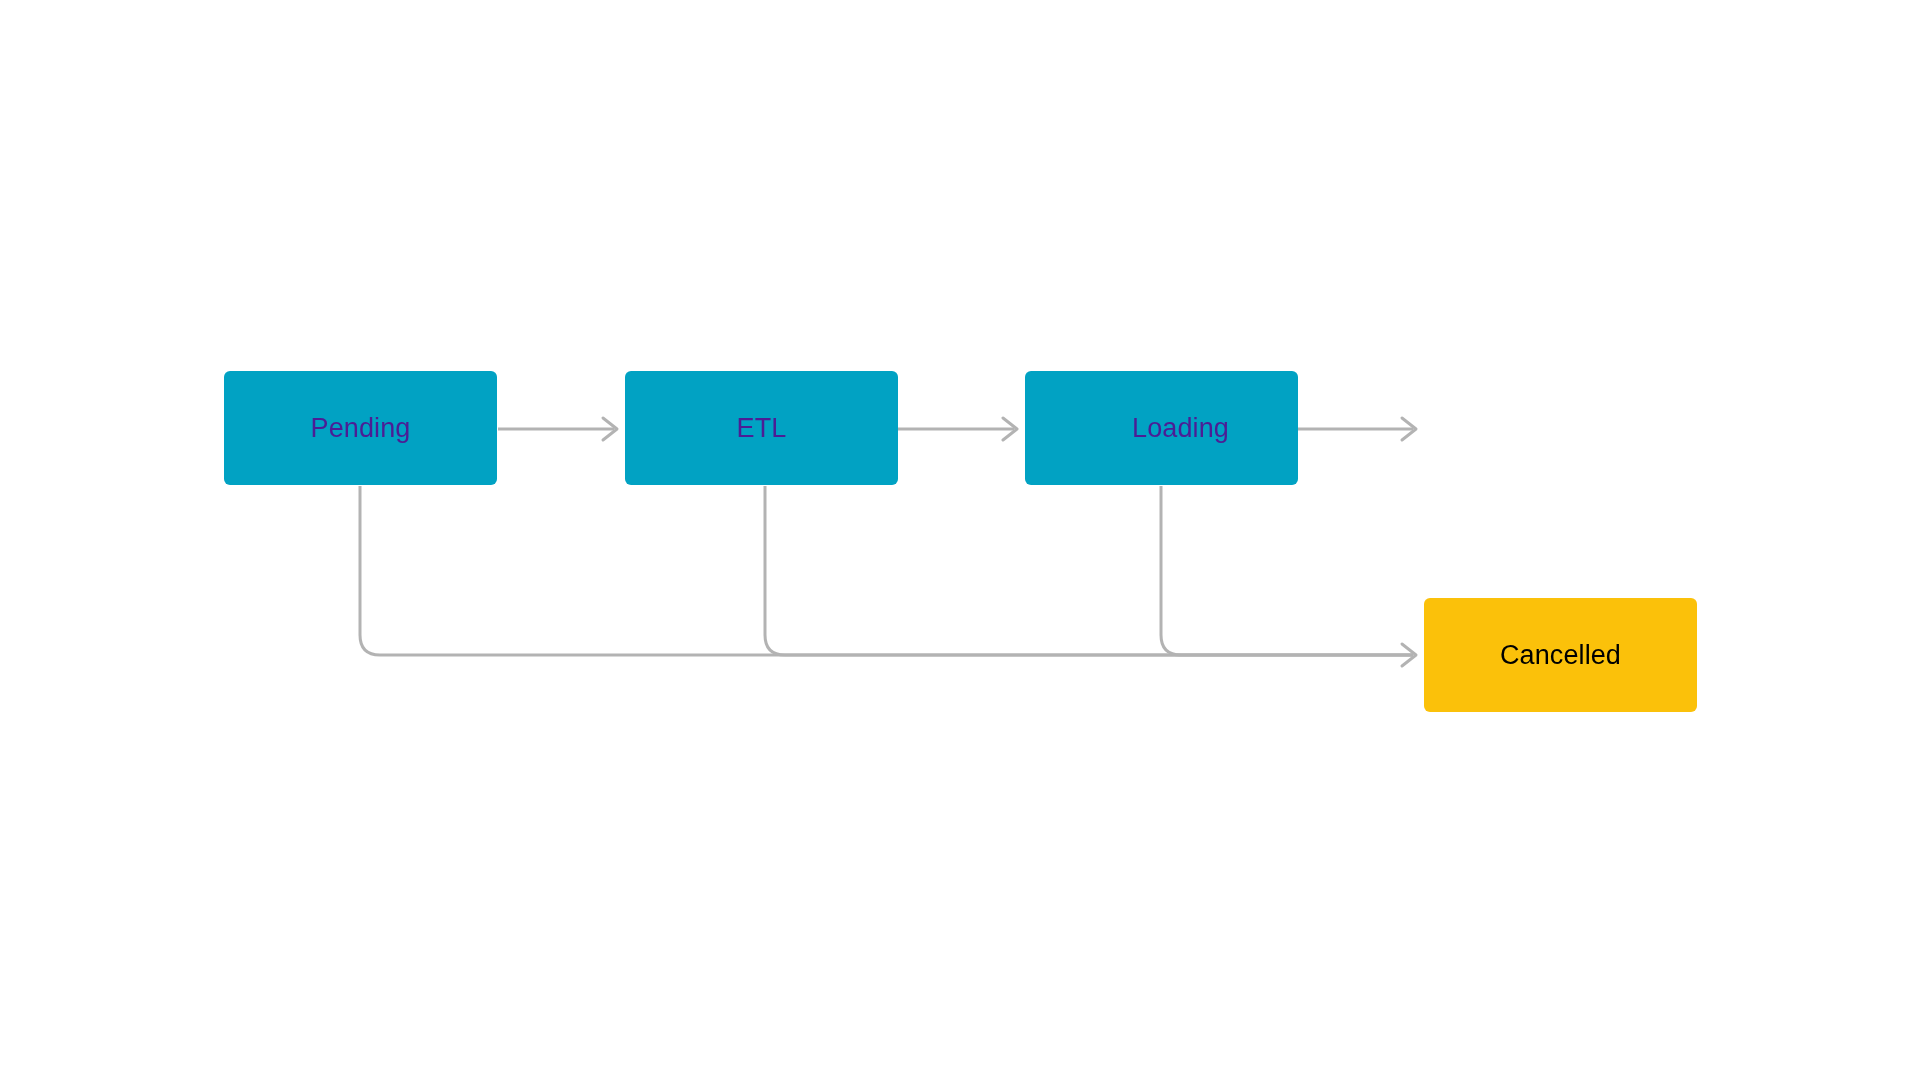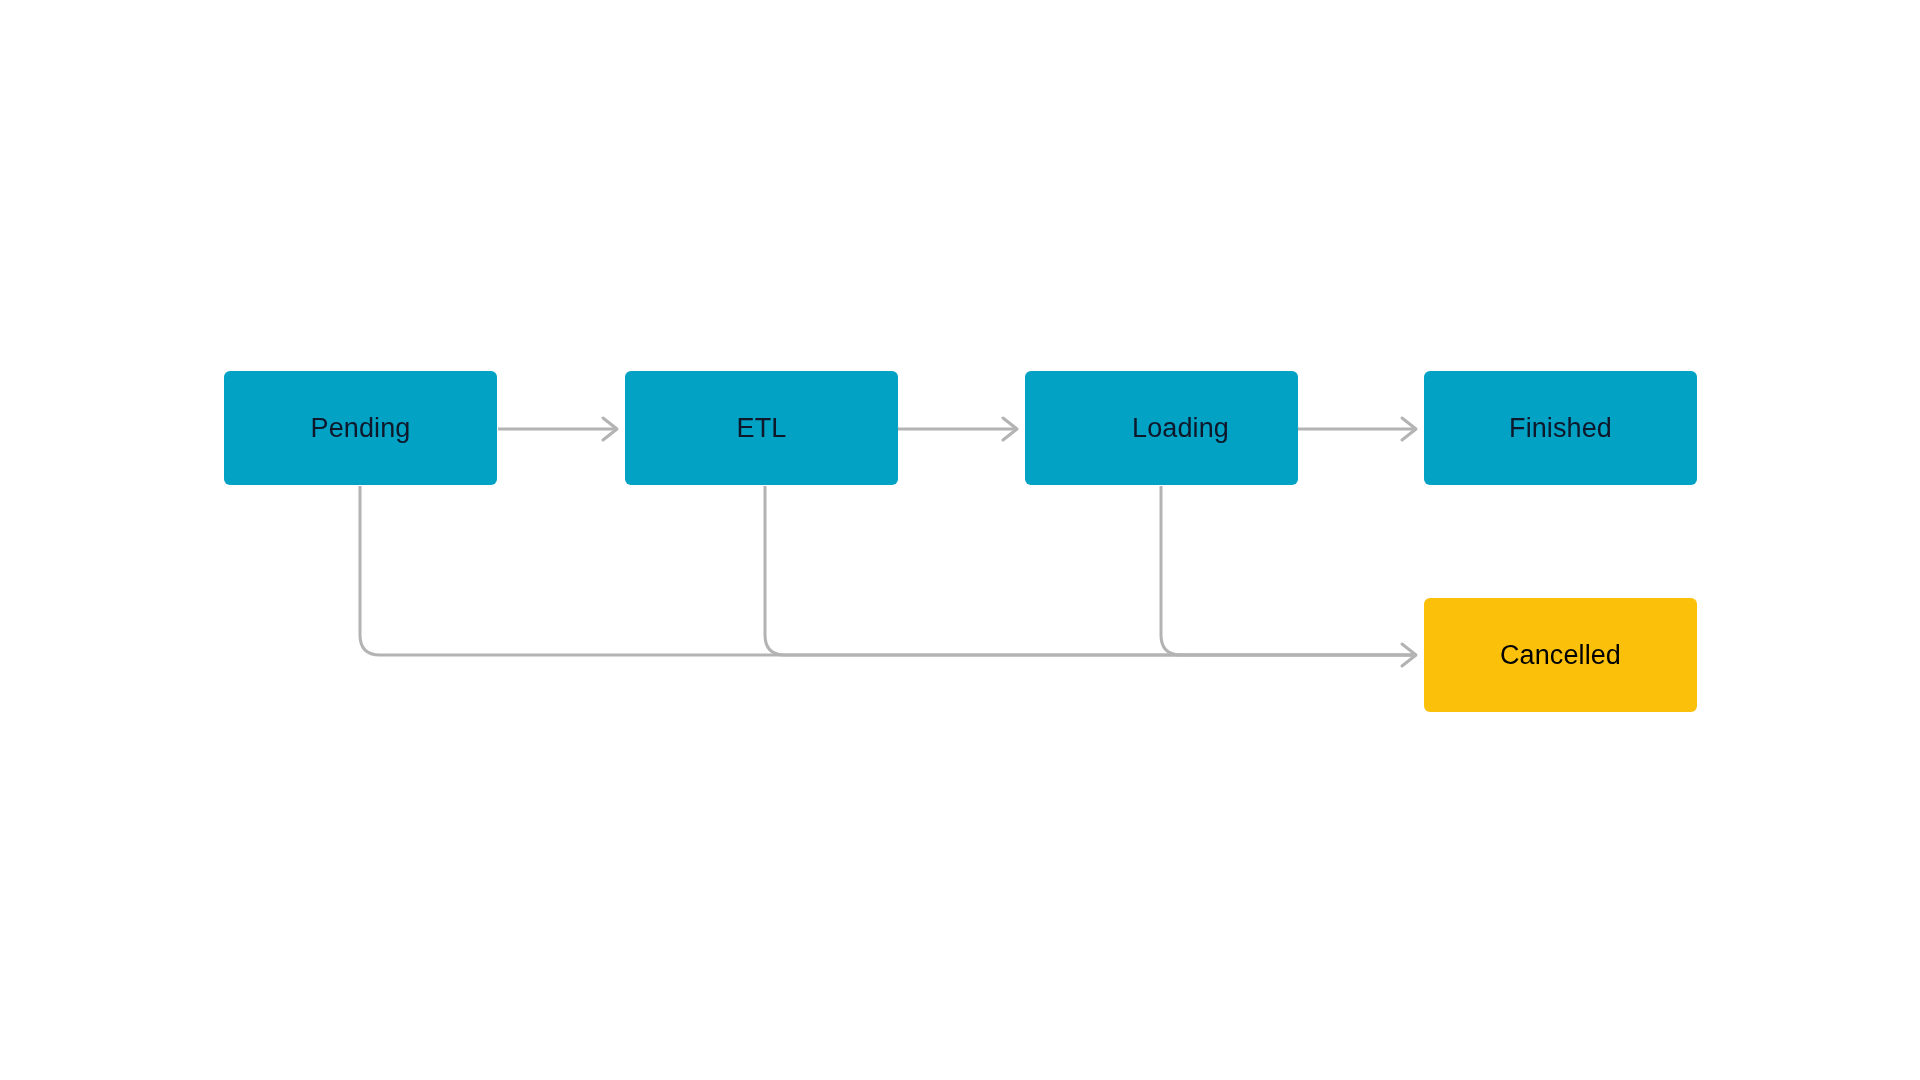--- a/index.html
+++ b/index.html
@@ -41,21 +41,21 @@
     font-size: 27px;
     font-weight: 400;
     line-height: 1;
     letter-spacing: 0.1px;
     white-space: nowrap;
   }
   .node-state {
     background: #01A2C3;
   }
   .node-state .node-label {
-    color: #0f172a;
+    color: #4c1d95;
   }
   .node-cancel {
     background: #FBC10A;
   }
   .node-cancel .node-label {
     color: #000000;
   }
 </style>
 </head>
 <body>
@@ -90,21 +90,18 @@
   </div>
 
   <div class="node node-state" style="left:625px; top:371px; width:273px; height:114px;text-align:right;">
     <span class="node-label">ETL</span>
   </div>
 
   <div class="node node-state" style="left:1025px; top:371px; width:273px; height:114px;padding-left:38px;">
     <span class="node-label">Loading</span>
   </div>
 
-  <div class="node node-state" style="left:1424px; top:371px; width:273px; height:114px;">
-    <span class="node-label">Finished</span>
-  </div>
 
   <div class="node node-cancel" style="left:1424px; top:598px; width:273px; height:114px;">
     <span class="node-label">Cancelled</span>
   </div>
 
 </div>
 
 </body></html>

